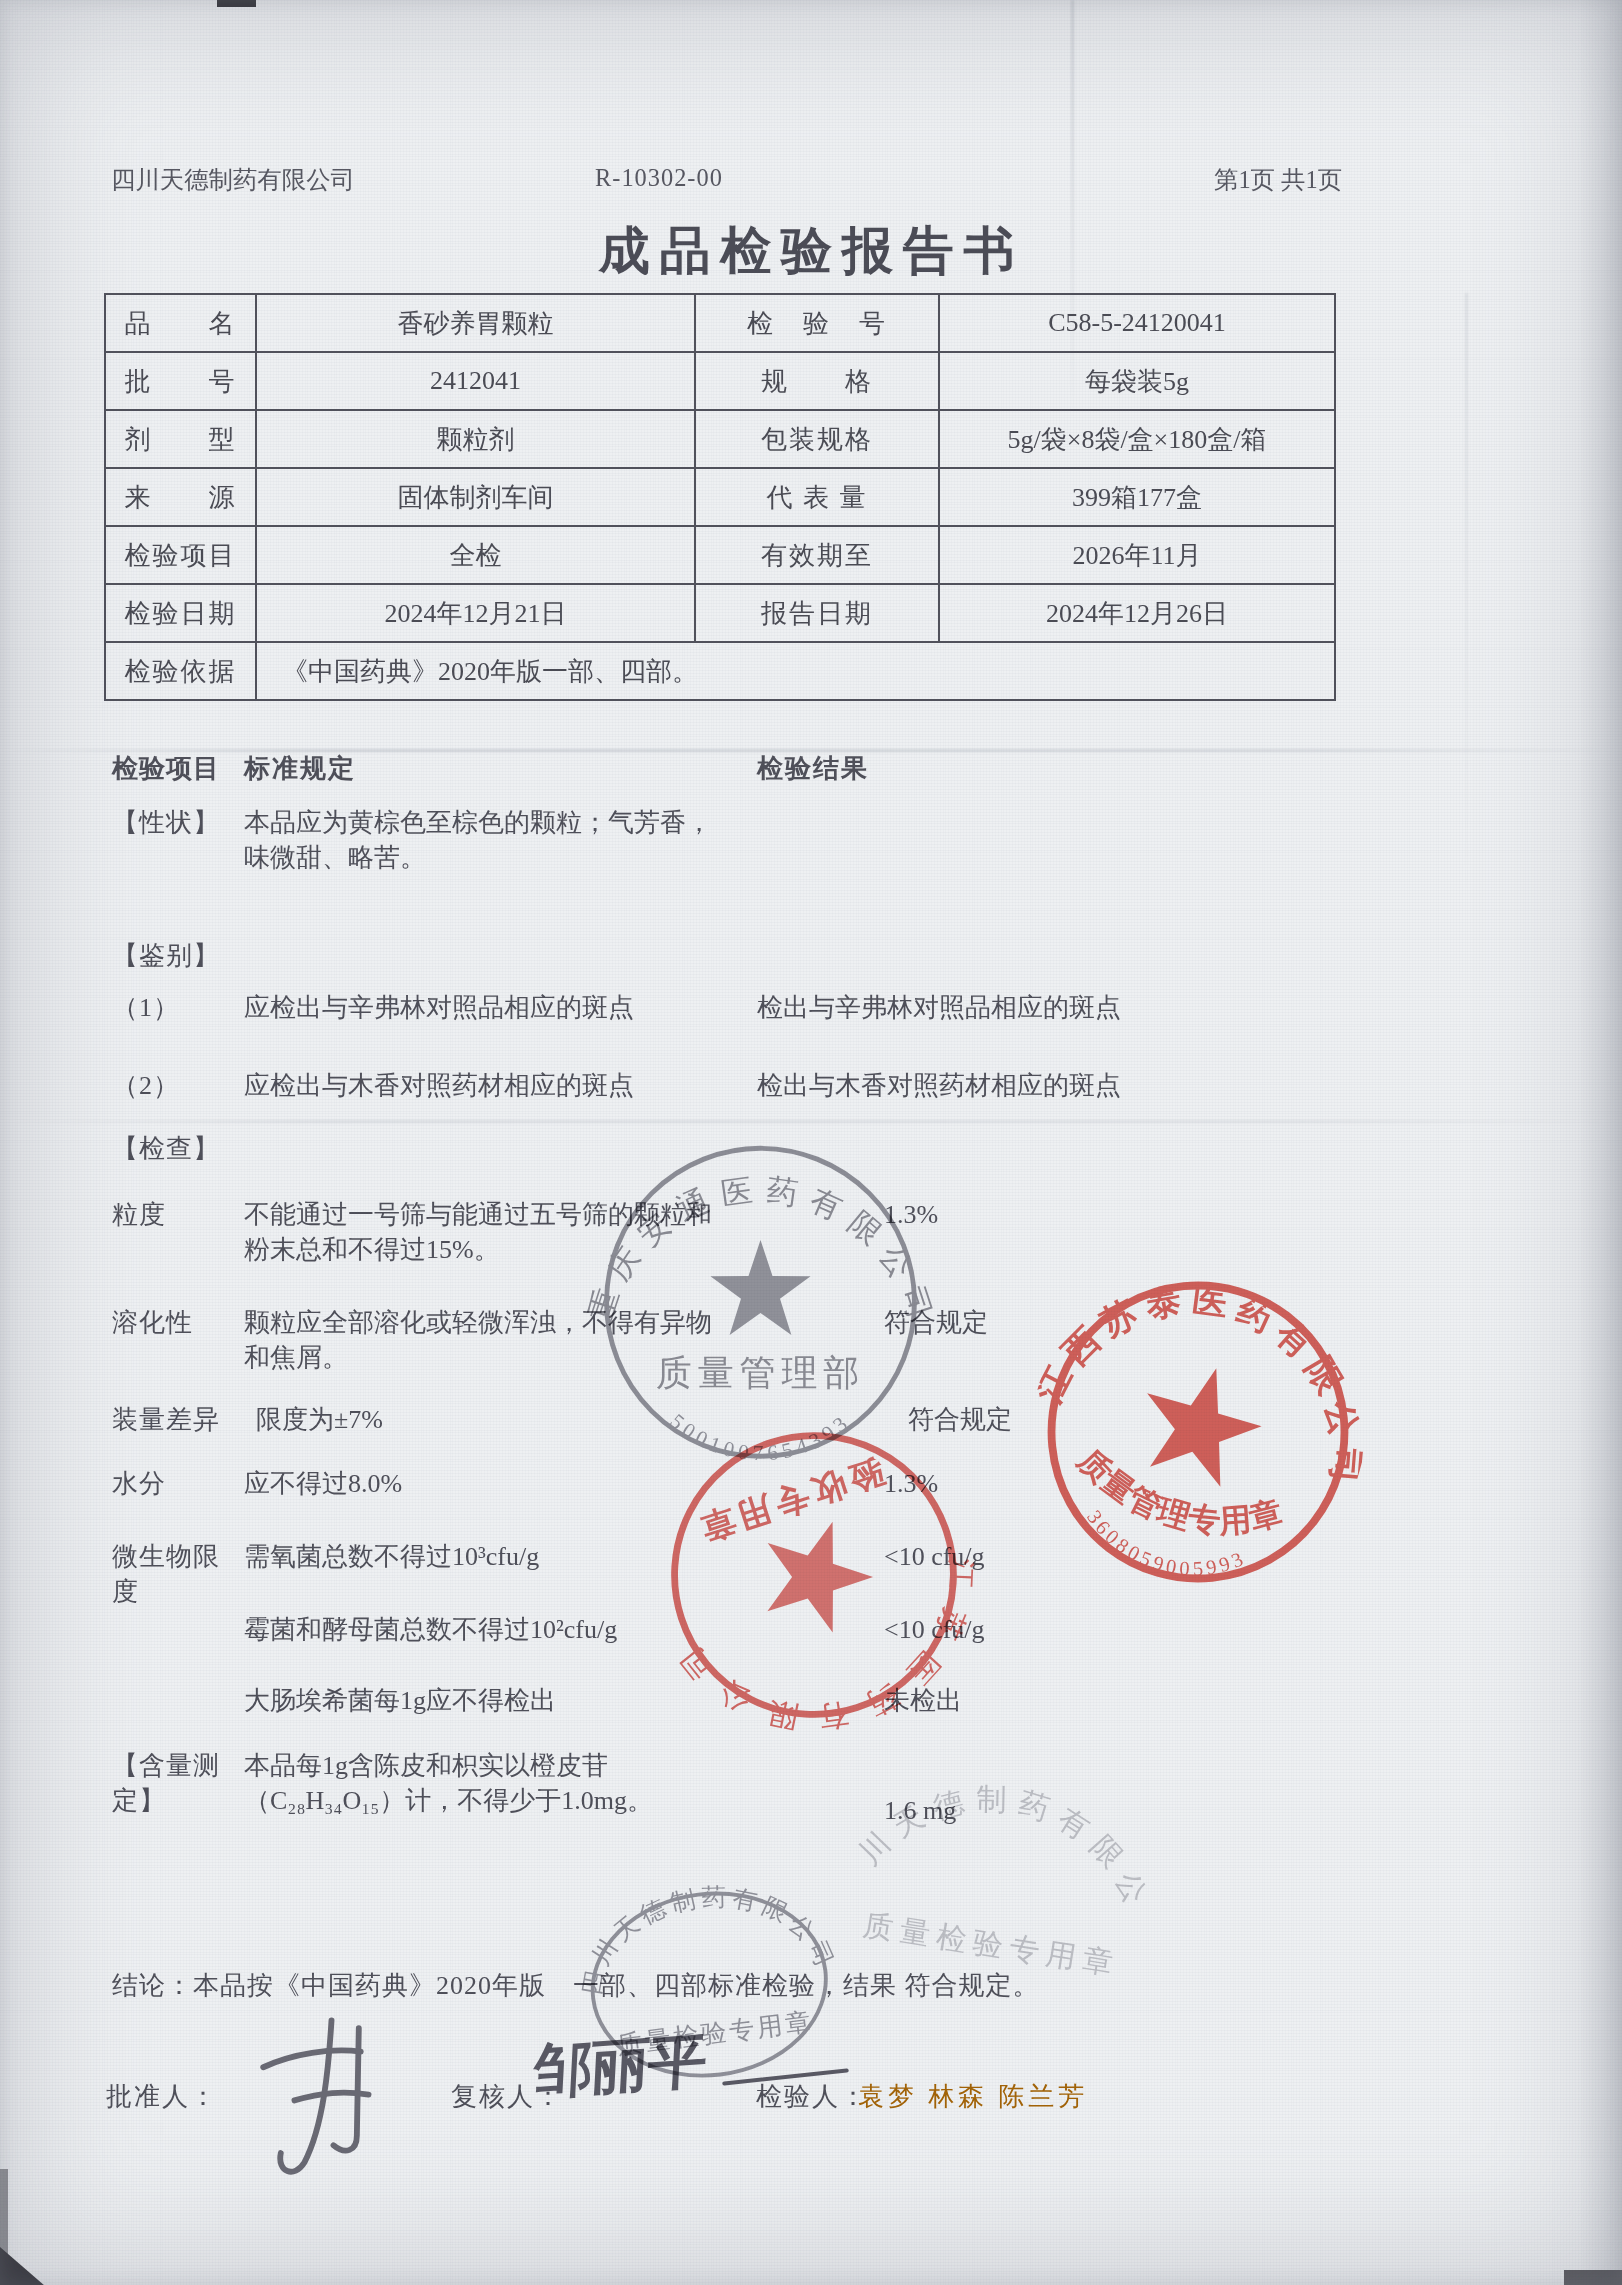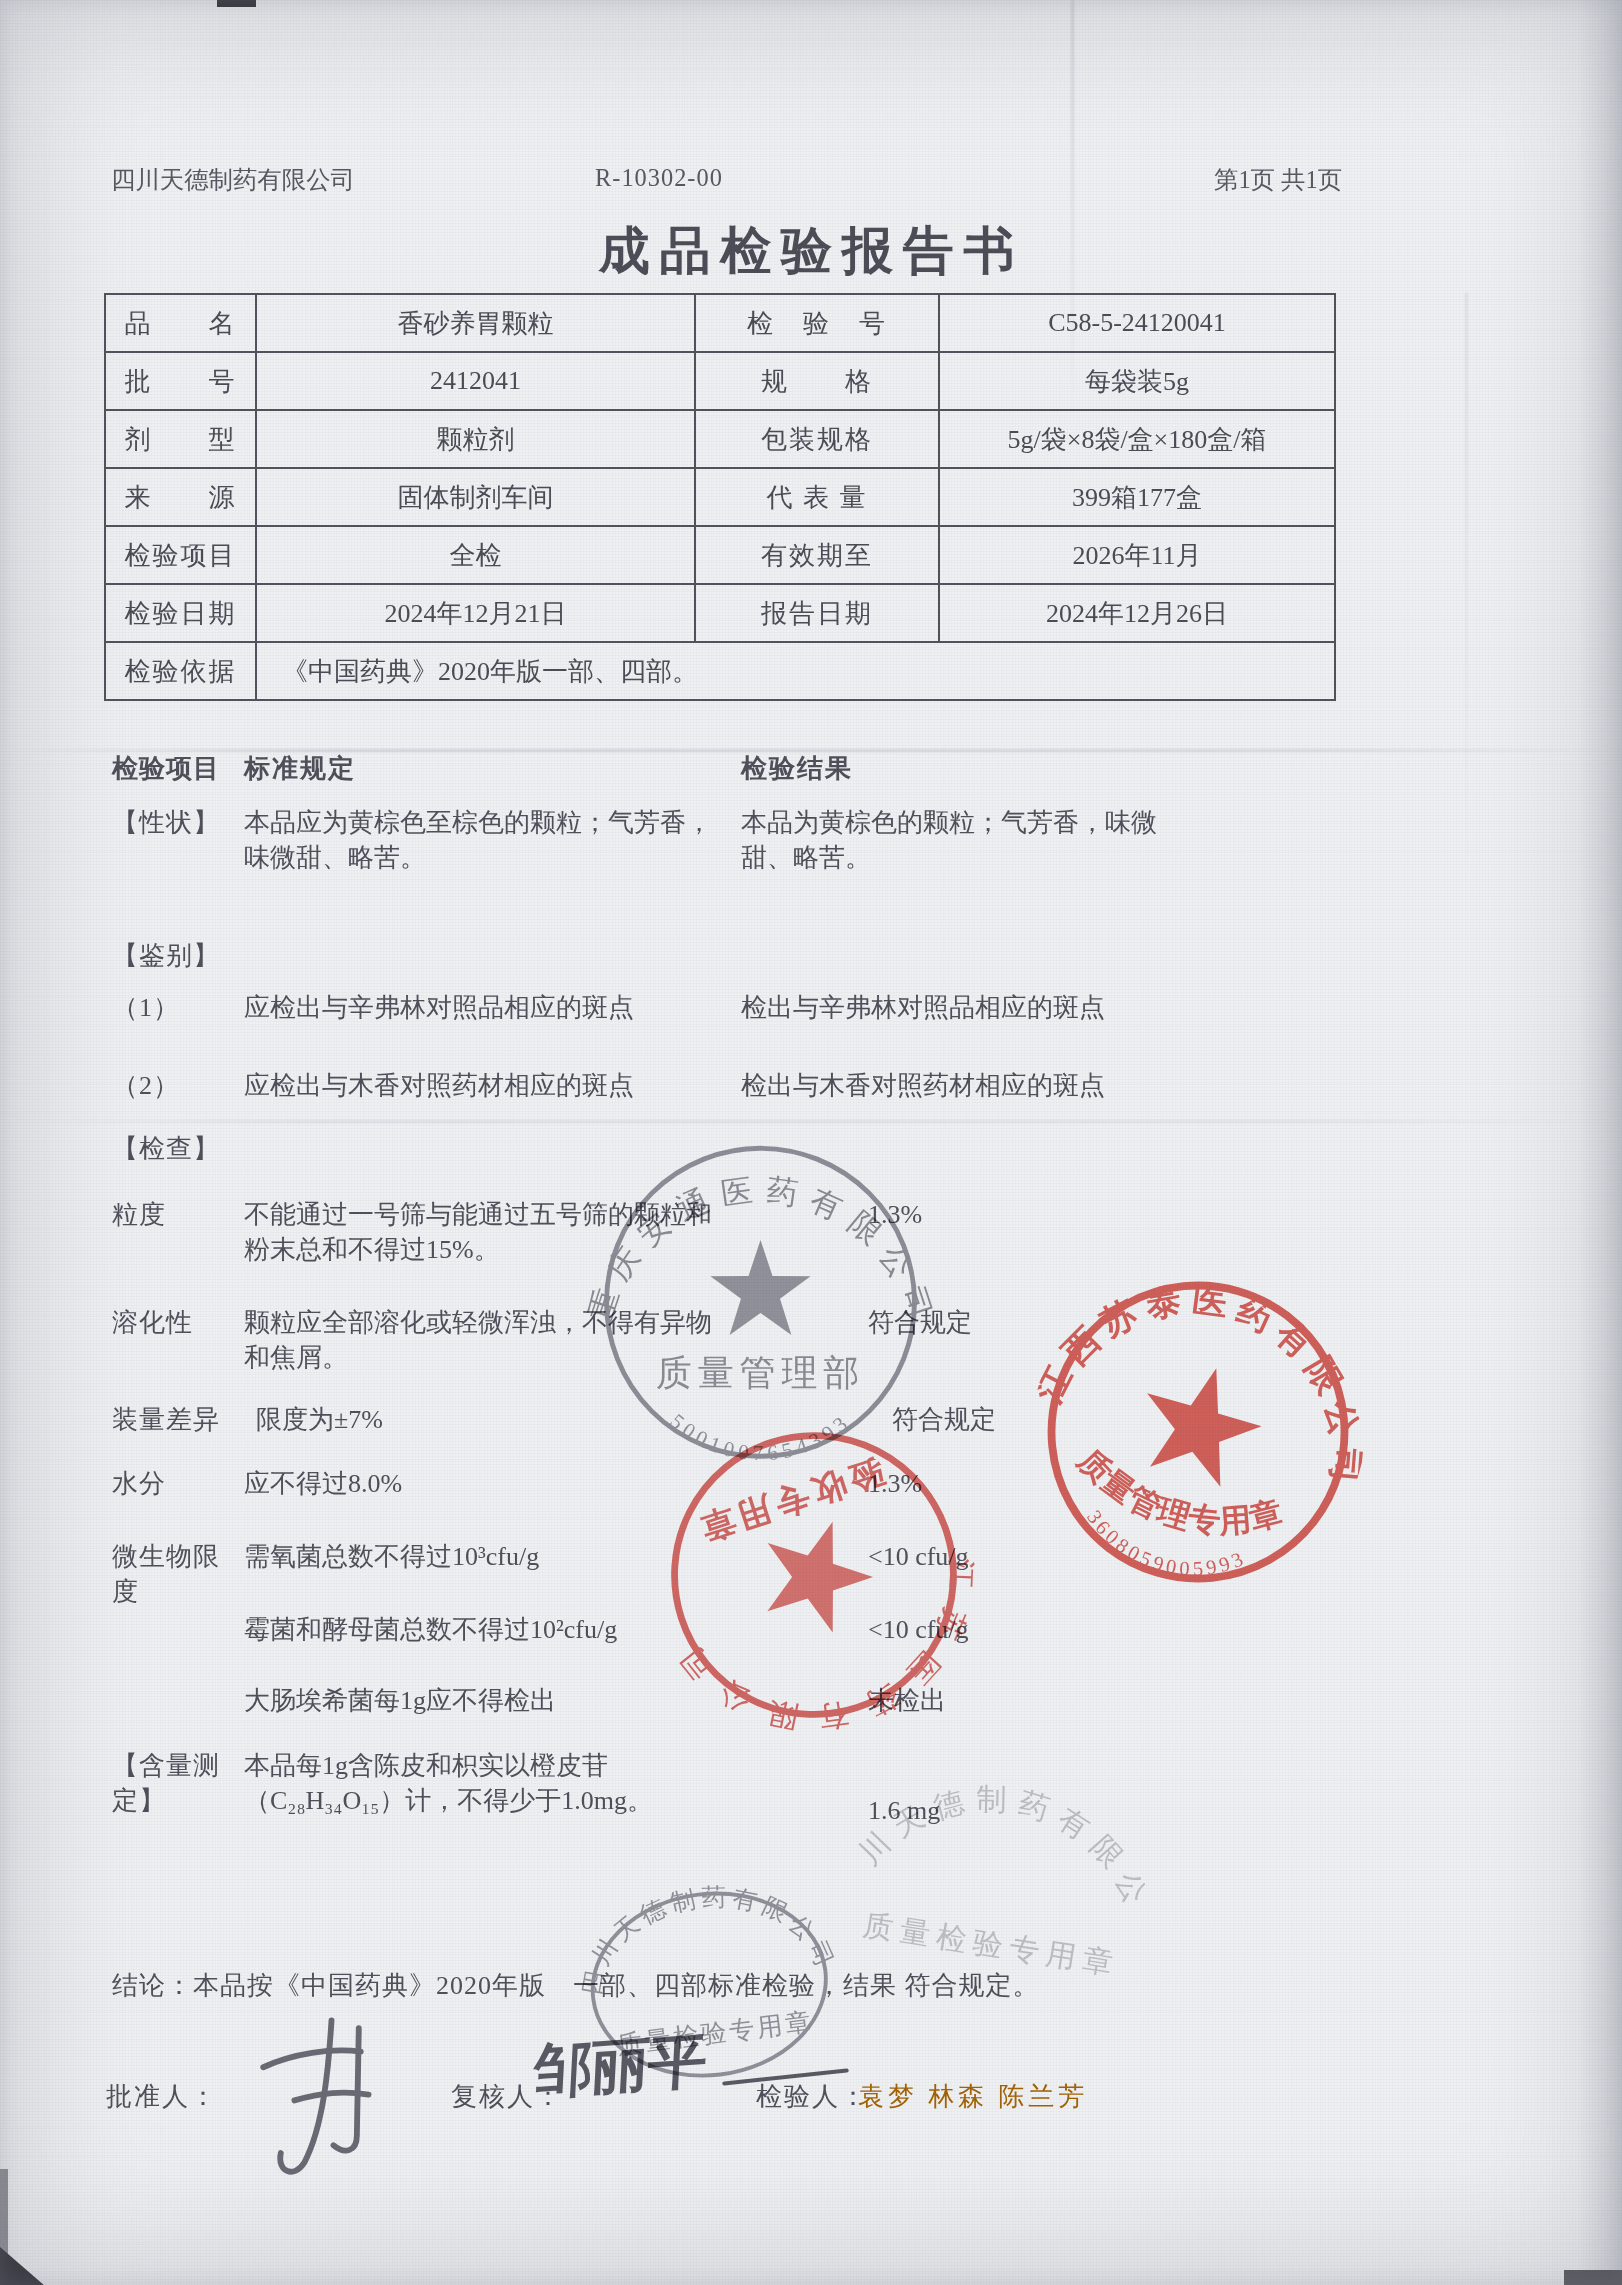--- a/index.html
+++ b/index.html
@@ -39,21 +39,21 @@
   table.info td{border:2px solid #50515b;height:56px;text-align:center;padding:0 2px;overflow:hidden;margin-top:47px;}
   table.info{border:2.9px solid #50515b;}
   table.info td.lbl{letter-spacing:2px;}
   table.info td.basis{ text-align:left;padding-left:25px;}
 
   
   .results{position:absolute;top:741px;left:112px;width:1268px;font-size:26px;line-height:1.35;color:#4e4f59;}
   .rrow{position:absolute;left:0;display:flex;width:100%;}
   .c-item{width:132px;flex:0 0 132px;letter-spacing:1px;}
   .c-std{width:497px;flex:0 0 497px;white-space:pre-line;}
-  .c-res{flex:1;white-space:pre-line;}
+  .c-res{flex:1;white-space:pre-line;margin-left:16px;}
   .c-res.indent{padding-left:127px;}
   .rhead{font-weight:600;letter-spacing:2px;}
   .rhead .c-std, .rhead .c-res{white-space:nowrap;}
 
   .conclusion{position:absolute;top:1968px;left:112px;width:1268px;font-size:26px;color:#4e4f59;letter-spacing:1px;}
 
   
   .sig-label{position:absolute;font-size:26px;color:#4e4f59;letter-spacing:2px;}
   .sig-names{position:absolute;font-size:26px;color:#a16207;letter-spacing:3.9px;}
   .hand-name{position:absolute;font-size:59px;color:#585863;font-weight:600;
@@ -141,22 +141,20 @@
   <div class="rrow rhead" style="top:9.8px;">
     <div class="c-item">检验项目</div>
     <div class="c-std">标准规定</div>
     <div class="c-res">检验结果</div>
   </div>
 
   <div class="rrow" style="top:64px;">
     <div class="c-item">【性状】</div>
     <div class="c-std">本品应为黄棕色至棕色的颗粒；气芳香，
 味微甜、略苦。</div>
-    <div class="c-res">本品为黄棕色的颗粒；气芳香，味微
-甜、略苦。</div>
   </div>
 
   <div class="rrow" style="top:197px;">
     <div class="c-item">【鉴别】</div>
     <div class="c-std"></div>
     <div class="c-res"></div>
   </div>
 
   <div class="rrow" style="top:249px;">
     <div class="c-item">（1）</div>

